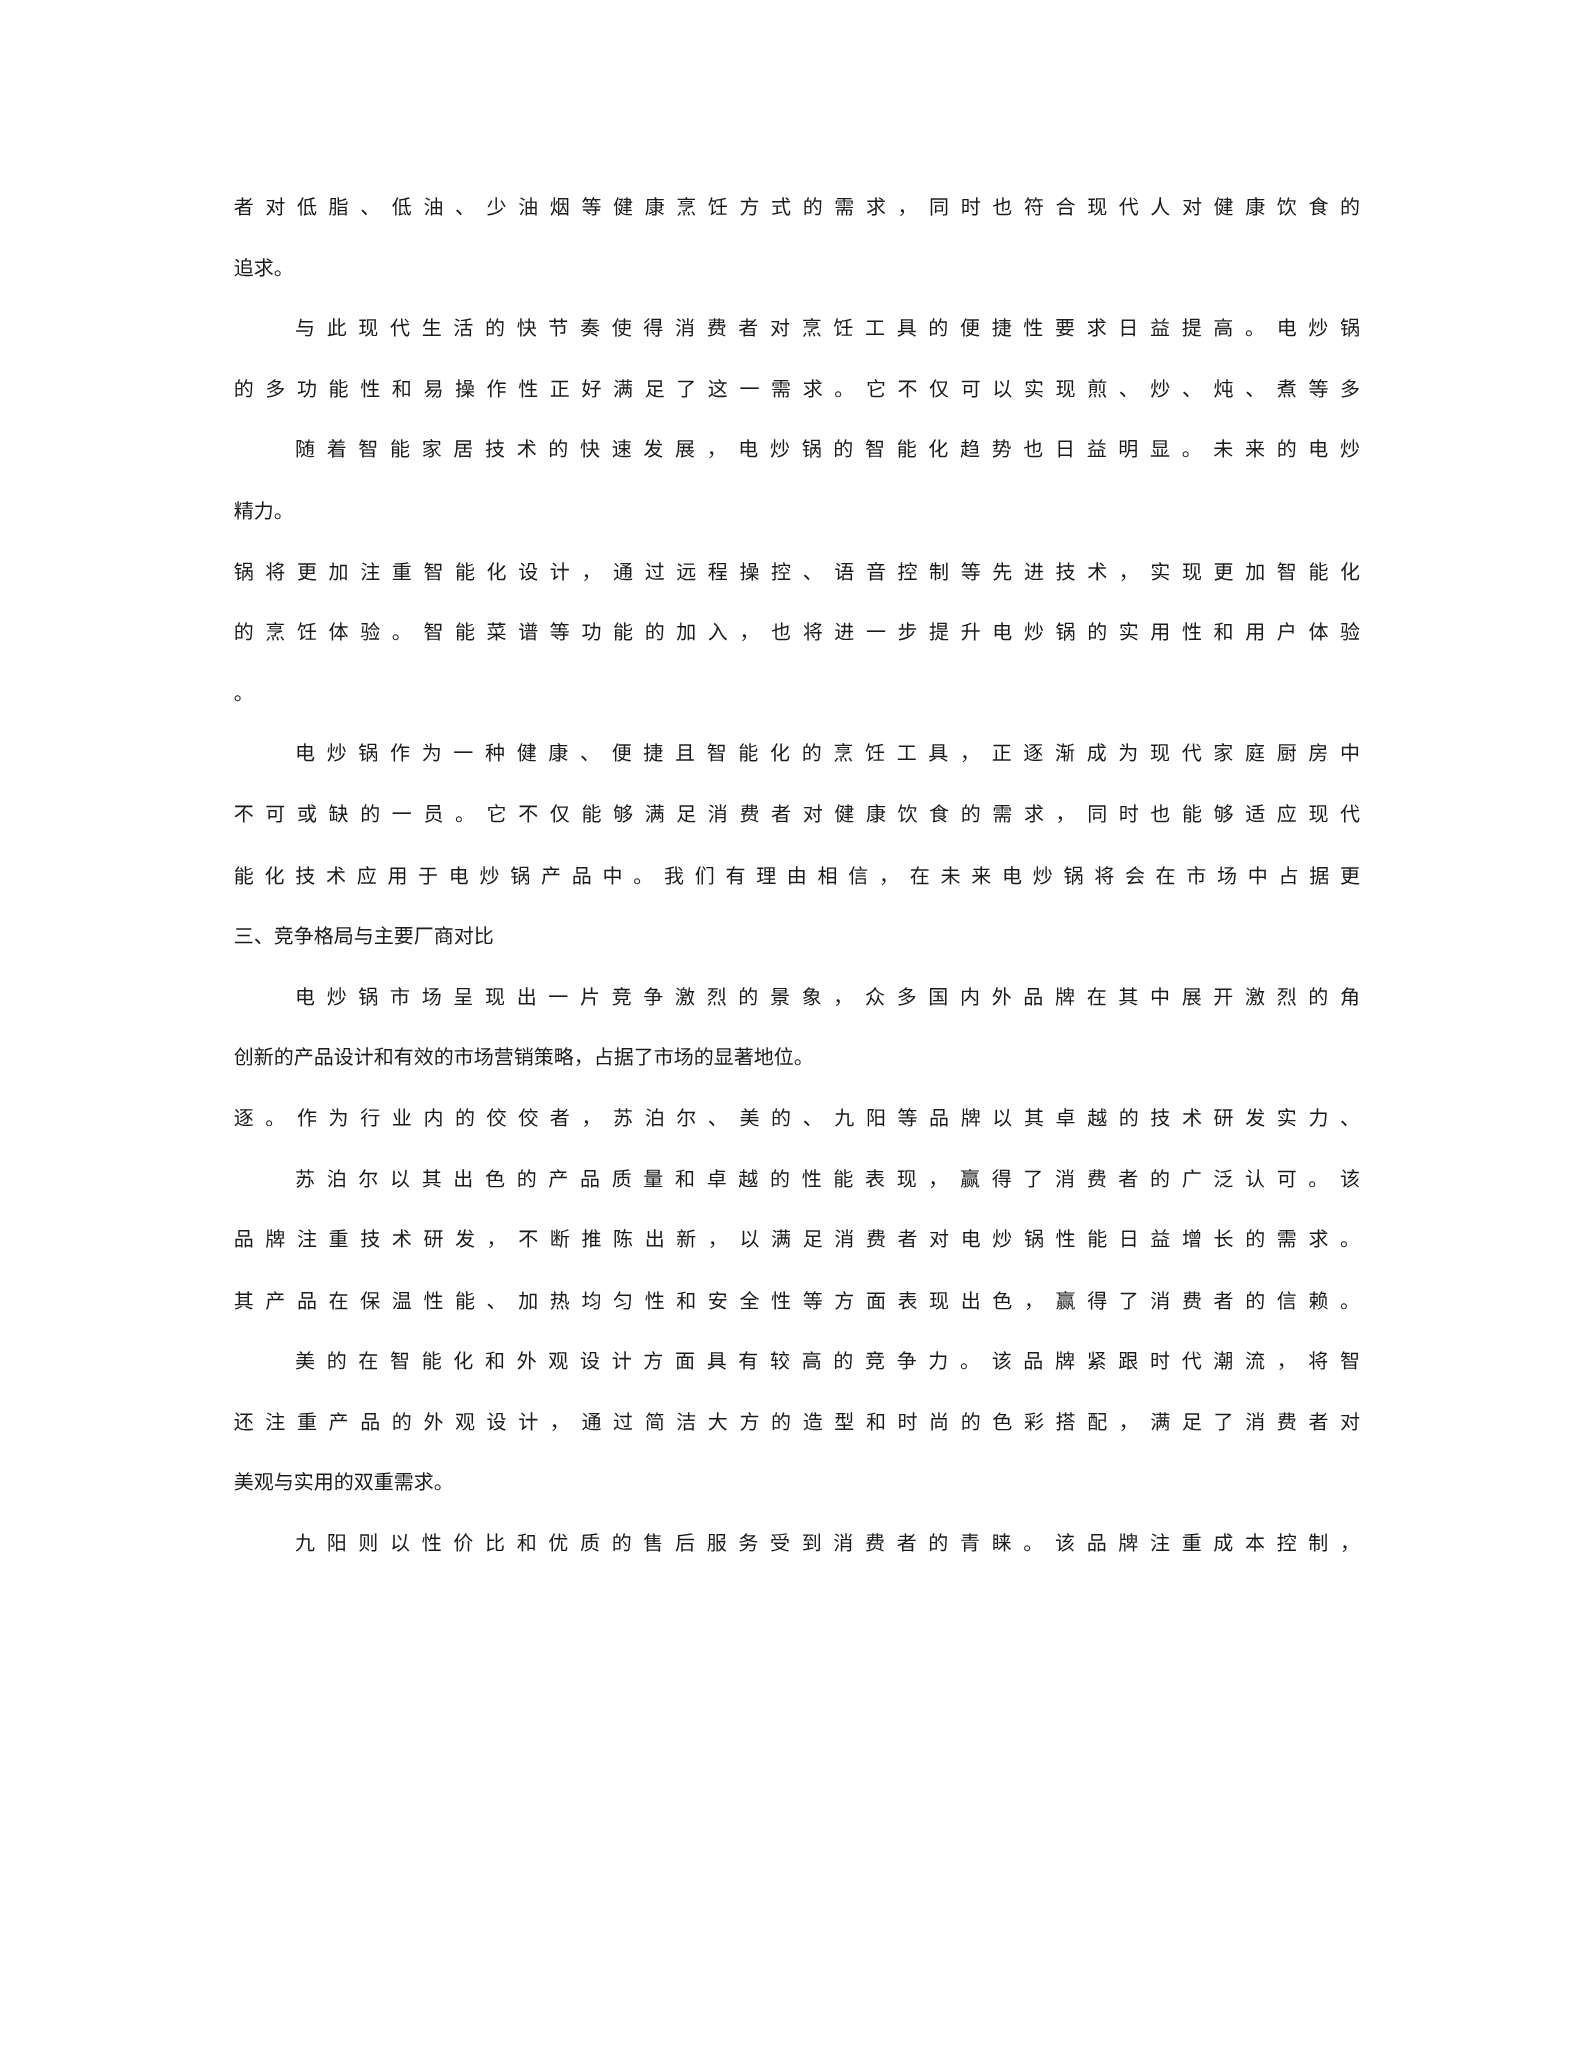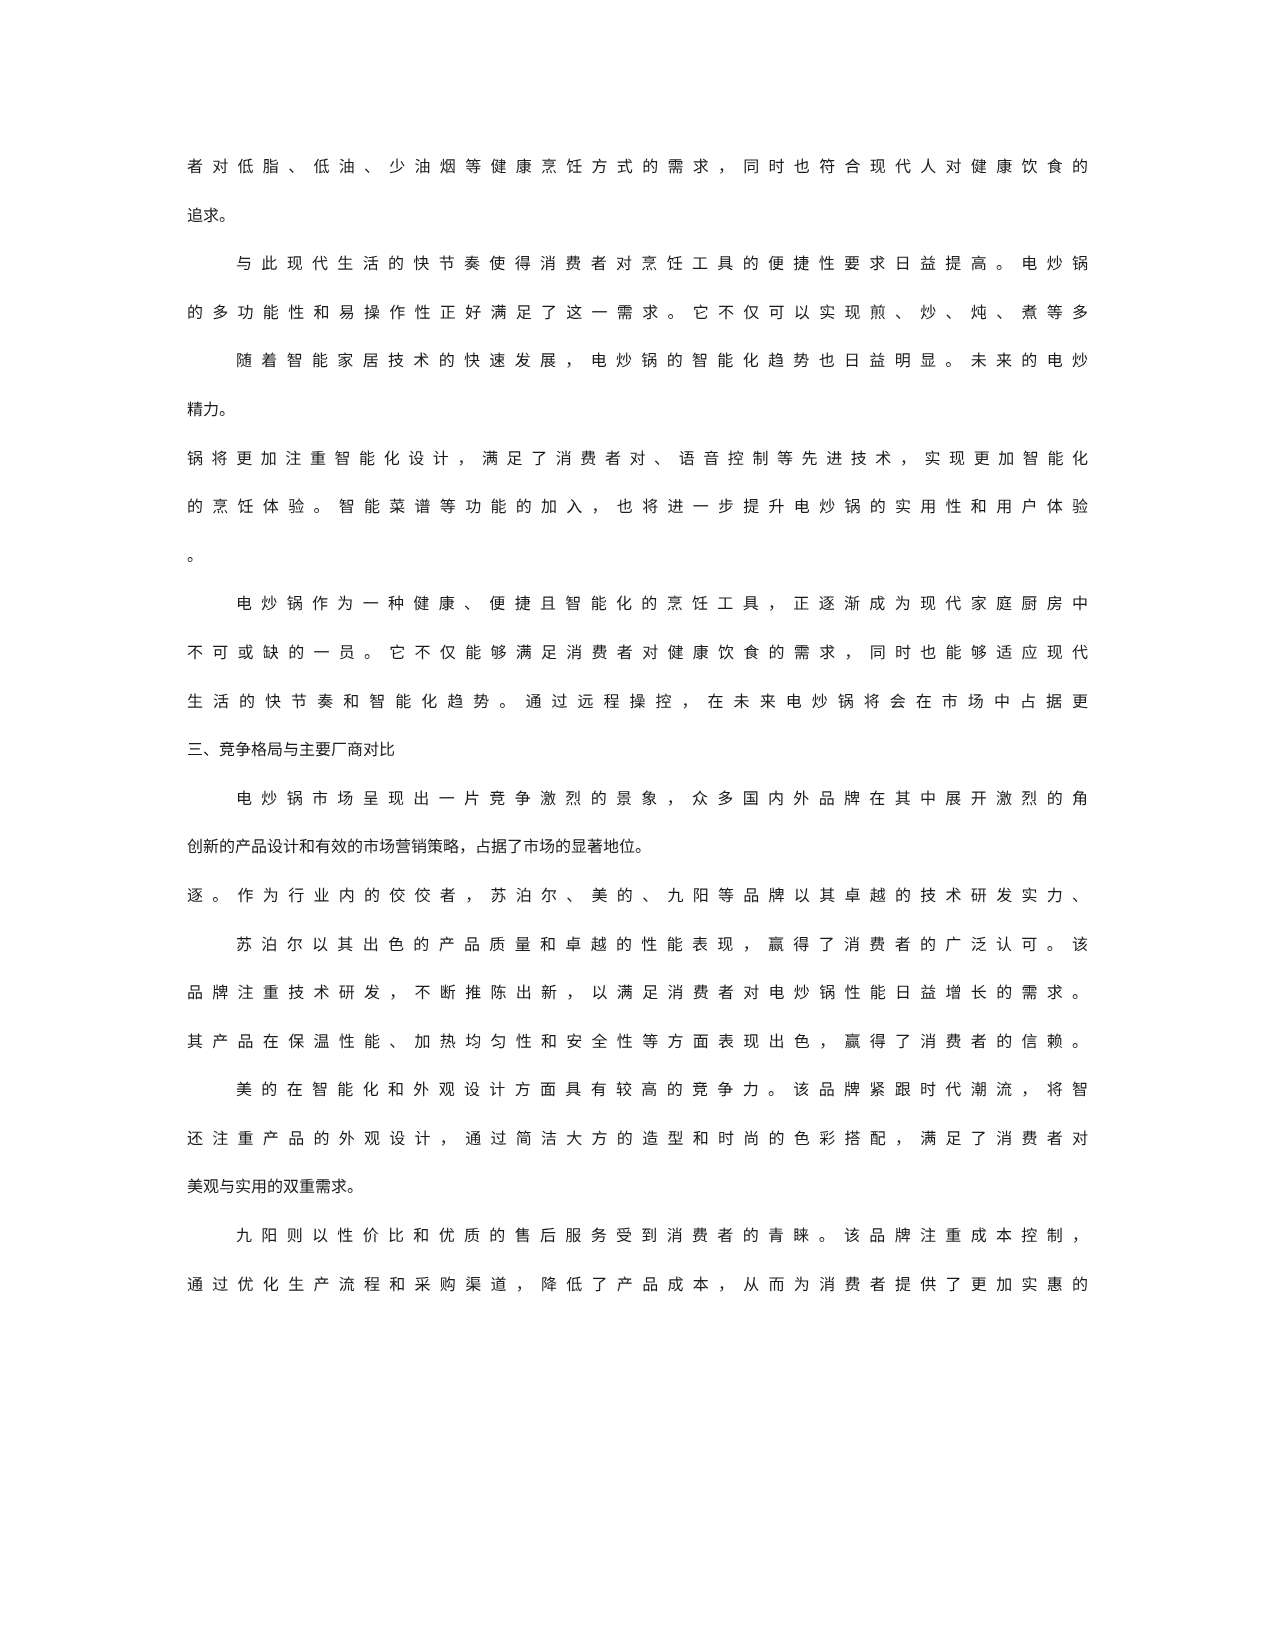--- a/index.html
+++ b/index.html
@@ -43,32 +43,31 @@
 <body>
 
 <div class="page">
   <div class="textblock">
     <div class="ln j">者对低脂、低油、少油烟等健康烹饪方式的需求，同时也符合现代人对健康饮食的</div>
     <div class="ln">追求。</div>
     <div class="ln j ind">与此现代生活的快节奏使得消费者对烹饪工具的便捷性要求日益提高。电炒锅</div>
     <div class="ln j">的多功能性和易操作性正好满足了这一需求。它不仅可以实现煎、炒、炖、煮等多</div>
     <div class="ln j ind">随着智能家居技术的快速发展，电炒锅的智能化趋势也日益明显。未来的电炒</div>
     <div class="ln">精力。</div>
-    <div class="ln j">锅将更加注重智能化设计，满足了消费者对、语音控制等先进技术，实现更加智能化</div>
+    <div class="ln j">锅将更加注重智能化设计，通过远程操控、语音控制等先进技术，实现更加智能化</div>
     <div class="ln j">的烹饪体验。智能菜谱等功能的加入，也将进一步提升电炒锅的实用性和用户体验</div>
     <div class="ln">。</div>
     <div class="ln j ind">电炒锅作为一种健康、便捷且智能化的烹饪工具，正逐渐成为现代家庭厨房中</div>
     <div class="ln j">不可或缺的一员。它不仅能够满足消费者对健康饮食的需求，同时也能够适应现代</div>
-    <div class="ln j">生活的快节奏和智能化趋势。通过远程操控，在未来电炒锅将会在市场中占据更</div>
+    <div class="ln j">能化技术应用于电炒锅产品中。我们有理由相信，在未来电炒锅将会在市场中占据更</div>
     <div class="ln">三、竞争格局与主要厂商对比</div>
     <div class="ln j ind">电炒锅市场呈现出一片竞争激烈的景象，众多国内外品牌在其中展开激烈的角</div>
     <div class="ln">创新的产品设计和有效的市场营销策略，占据了市场的显著地位。</div>
     <div class="ln j">逐。作为行业内的佼佼者，苏泊尔、美的、九阳等品牌以其卓越的技术研发实力、</div>
     <div class="ln j ind">苏泊尔以其出色的产品质量和卓越的性能表现，赢得了消费者的广泛认可。该</div>
     <div class="ln j">品牌注重技术研发，不断推陈出新，以满足消费者对电炒锅性能日益增长的需求。</div>
     <div class="ln j">其产品在保温性能、加热均匀性和安全性等方面表现出色，赢得了消费者的信赖。</div>
     <div class="ln j ind">美的在智能化和外观设计方面具有较高的竞争力。该品牌紧跟时代潮流，将智</div>
     <div class="ln j">还注重产品的外观设计，通过简洁大方的造型和时尚的色彩搭配，满足了消费者对</div>
     <div class="ln">美观与实用的双重需求。</div>
     <div class="ln j ind">九阳则以性价比和优质的售后服务受到消费者的青睐。该品牌注重成本控制，</div>
-    <div class="ln j">通过优化生产流程和采购渠道，降低了产品成本，从而为消费者提供了更加实惠的</div>
   </div>
 </div>
 
 </body></html>

